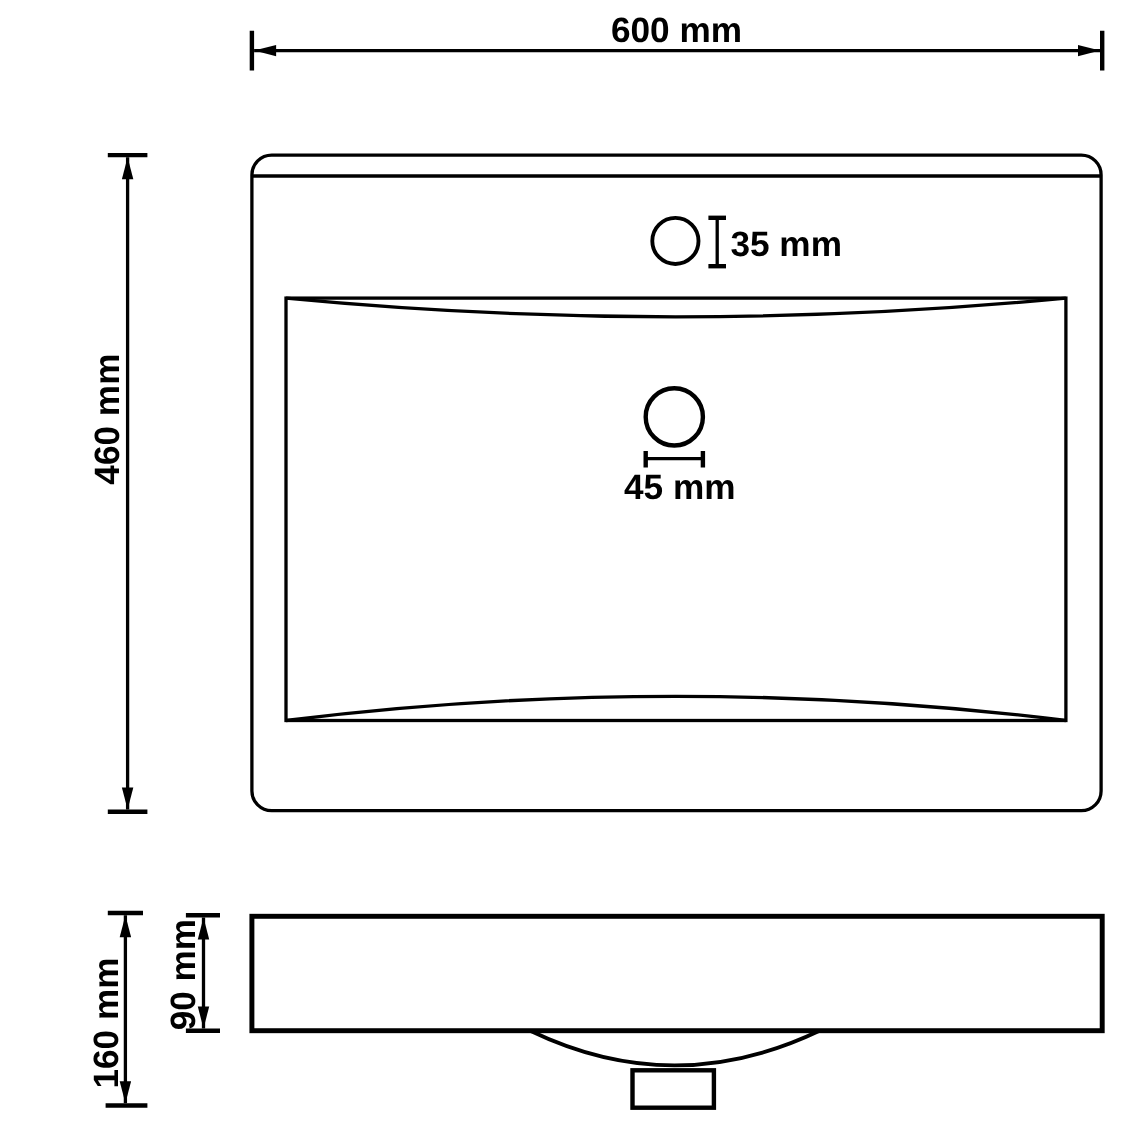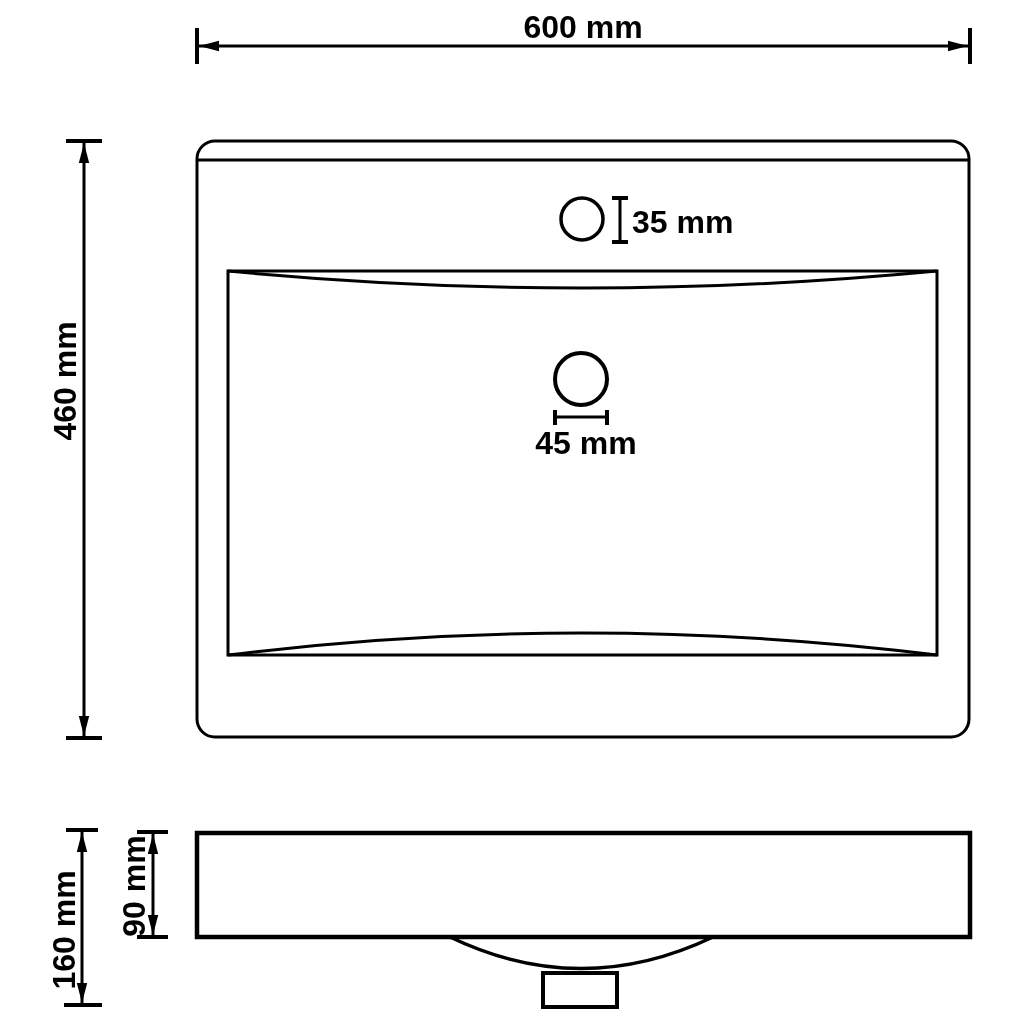--- a/index.html
+++ b/index.html
@@ -1,17 +1,17 @@
 <!DOCTYPE html>
 <html style="--line: #000000; --text: #000000; --bg: #ffffff;"><head>
 <meta charset="utf-8">
 <style>
   :root { --line:#000000; --text:#000000; --bg:#ffffff; }
   html,body { margin:0; padding:0; background:var(--bg); }
-  .stage { width:852px; height:1024px; position:relative; background:var(--bg); }
+  .stage { width:852px; height:1024px; position:relative; background:var(--bg);margin-left:32px; }
   svg { display:block; }
   .stroke3  { stroke:var(--line); stroke-width:3;   fill:none; }
   .stroke35 { stroke:var(--line); stroke-width:3.5; fill:none; }
   .stroke4  { stroke:var(--line); stroke-width:4;   fill:none; }
   .stroke45 { stroke:var(--line); stroke-width:4.5; fill:none; }
   .dimline  { stroke:var(--line); stroke-width:3;   fill:none; }
   .tick     { stroke:var(--line); stroke-width:4;   fill:none; }
   .arrowfill{ fill:var(--line); }
   .dimtext {
     font-family:"Liberation Sans","DejaVu Sans",sans-serif;

